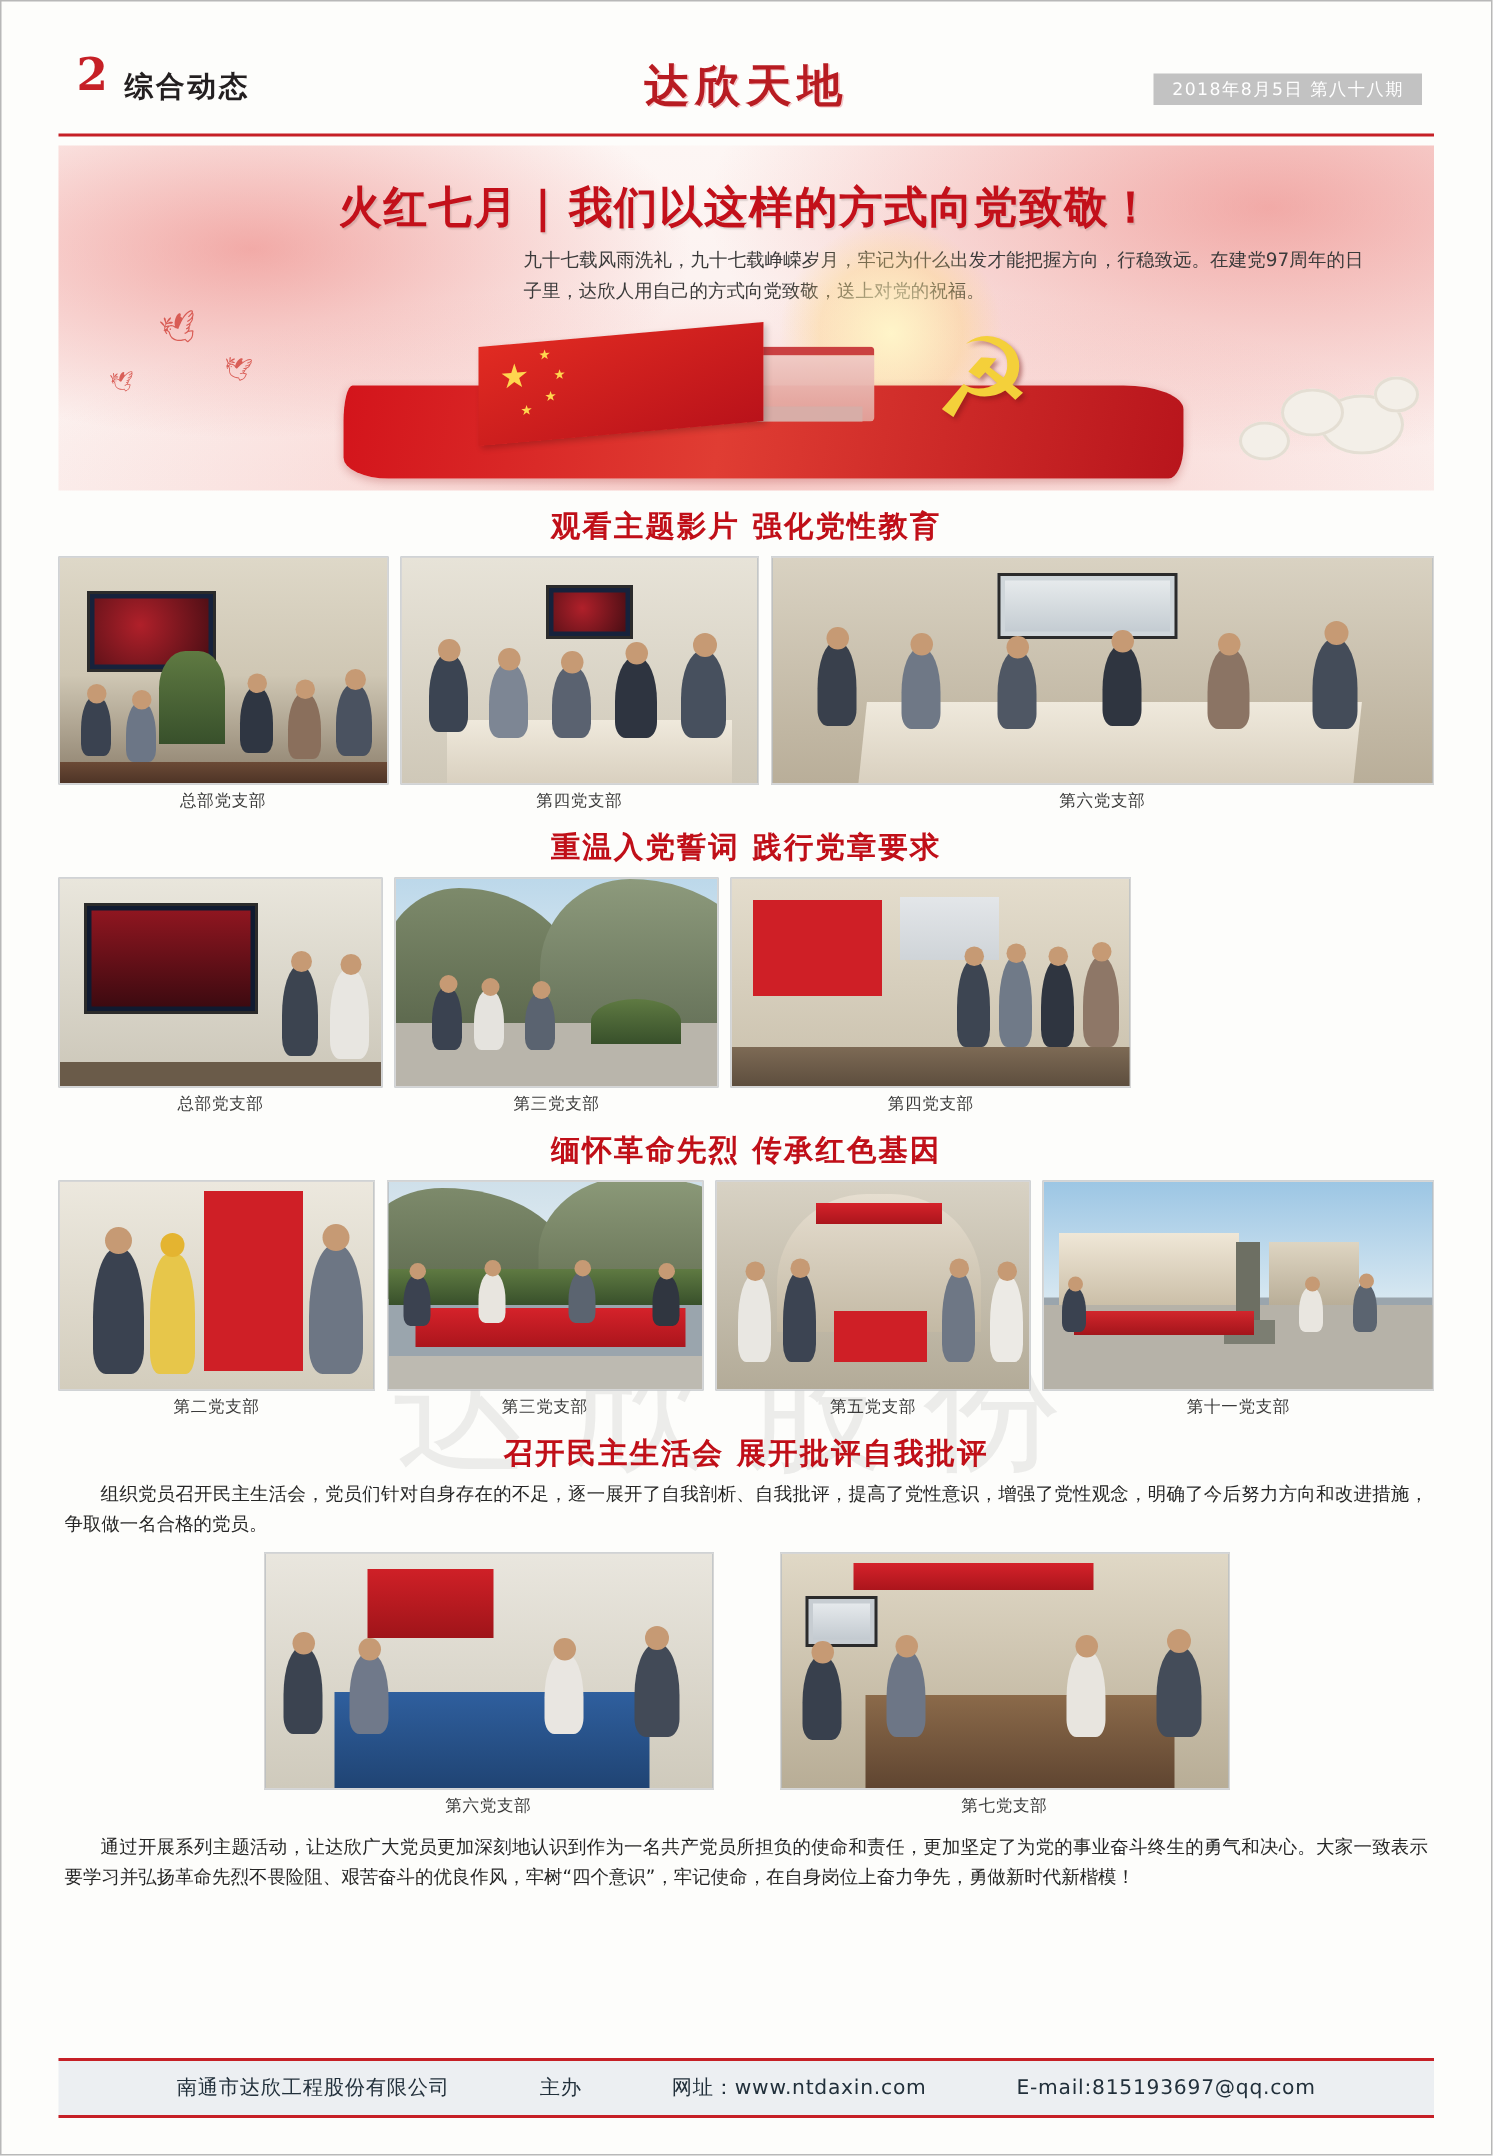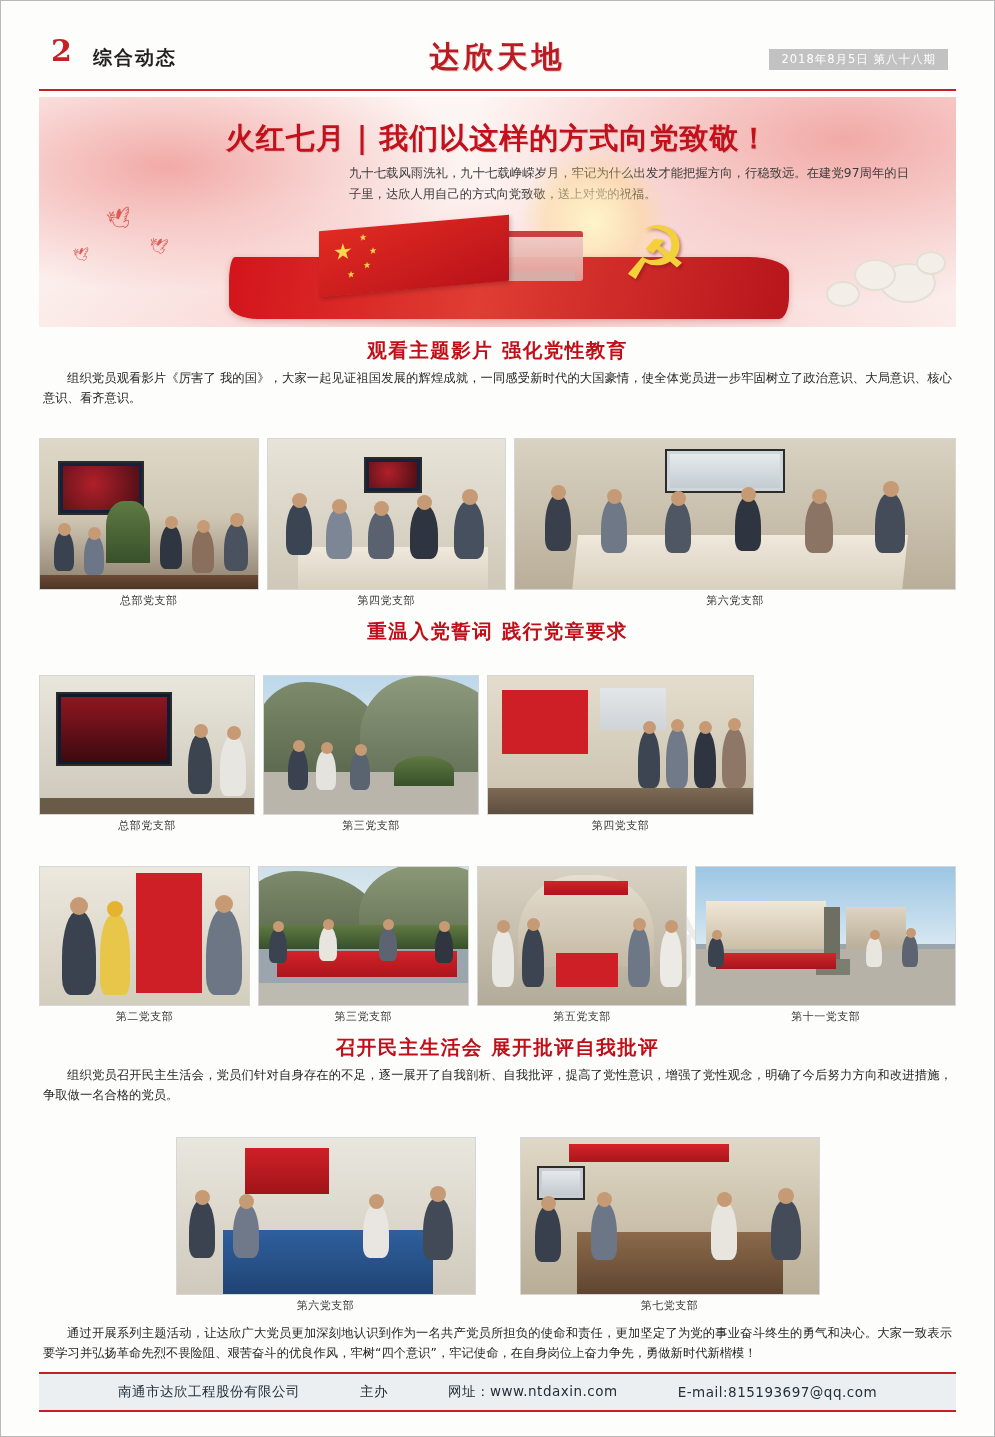--- a/index.html
+++ b/index.html
@@ -29,21 +29,21 @@
   .page-num {
     position: absolute;
     left: 12px; top: 10px;
     font-family: "DejaVu Serif", "Liberation Serif", serif;
     font-size: 30px;
     font-weight: bold;
     color: #c62026;
   }
   .section-name {
     position: absolute;
-    left: 54px; top: 22px;
+    left: 44px; top: 22px;
     font-family: "DejaVu Serif", "Liberation Serif", serif;
     font-size: 19px;
     font-weight: bold;
     letter-spacing: 2px;
     color: #231f20;
   }
   .paper-title {
     position: absolute;
     left: 50%; top: 14px;
     transform: translateX(-50%);
@@ -220,21 +220,21 @@
     color: #262626;
     text-align: justify;
     text-indent: 24px;
     padding: 0 4px;
   }
   .row {
     display: flex;
     gap: 8px;
     margin-top: 7px;
   }
-  .cell { position: relative; margin-top: 23px; }
+  .cell { position: relative; }
   .photo {
     position: relative;
     width: 100%;
     border: 1px solid #d6d6d6;
     overflow: hidden;
     background: #9aa5ad;
   }
   .cap {
     text-align: center;
     font-size: 11px;
@@ -318,21 +318,20 @@
       <div class="dove d2">🕊</div>
       <div class="dove d3">🕊</div>
       <div class="cloud c1"></div>
       <div class="cloud c2"></div>
       <div class="cloud c3"></div>
       <div class="cloud c4"></div>
     </div>
 
     <div class="section">
       <div class="sec-head">观看主题影片  强化党性教育</div>
-      <div class="sec-body">组织党员观看影片《厉害了 我的国》，大家一起见证祖国发展的辉煌成就，一同感受新时代的大国豪情，使全体党员进一步牢固树立了政治意识、大局意识、核心意识、看齐意识。</div>
       <div class="row">
         <div class="cell" style="width:220px">
           <div class="photo" style="height:152px">
             <div class="scene">
               <div class="room"></div>
               <div class="screen" style="left:18px;top:22px;width:86px;height:54px">
                   <div class="scr-in"></div>
                 </div>
               <div class="green" style="left:66px;top:62px;width:44px;height:62px;border-radius:40% 40% 0 0"></div>
               <div class="person" style="left:14px;top:92px;width:20px;height:40px"></div>
@@ -453,20 +452,21 @@
               <div class="person" style="left:234px;top:52px;width:24px;height:60px;background:#8e7767"></div>
               <div class="person head" style="left:240px;top:42px;width:13px;height:13px"></div>
             </div>
           </div>
           <div class="cap">第四党支部</div>
         </div>
       </div>
     </div>
 
     <div class="section">
+      <div class="sec-head">缅怀革命先烈  传承红色基因</div>
       <div class="row">
         <div class="cell" style="width:216px">
           <div class="photo" style="height:140px">
             <div class="scene">
               <div class="wallA" style="background:linear-gradient(#ece8de,#d3cdbd)"></div>
               <div class="bflag" style="left:96px;top:6px;width:66px;height:120px"></div>
               <div class="person" style="left:22px;top:44px;width:34px;height:84px;background:#3a4250"></div>
               <div class="person head" style="left:30px;top:30px;width:18px;height:18px"></div>
               <div class="person" style="left:60px;top:48px;width:30px;height:80px;background:#e7c64a;border-radius:40% 40% 20% 20%/50% 50% 18% 18%"></div>
               <div class="person head" style="left:67px;top:34px;width:16px;height:16px;background:#e4b430"></div>

